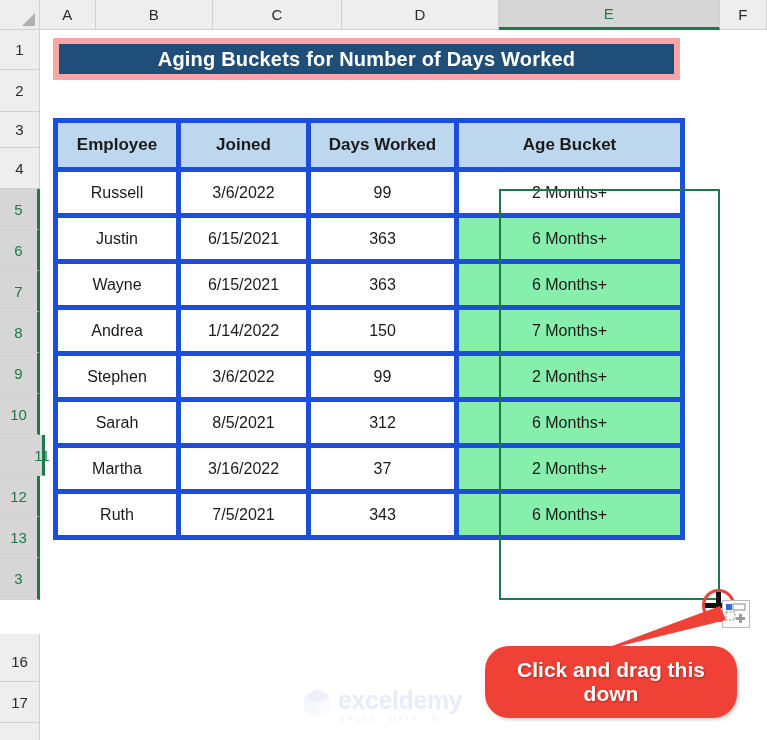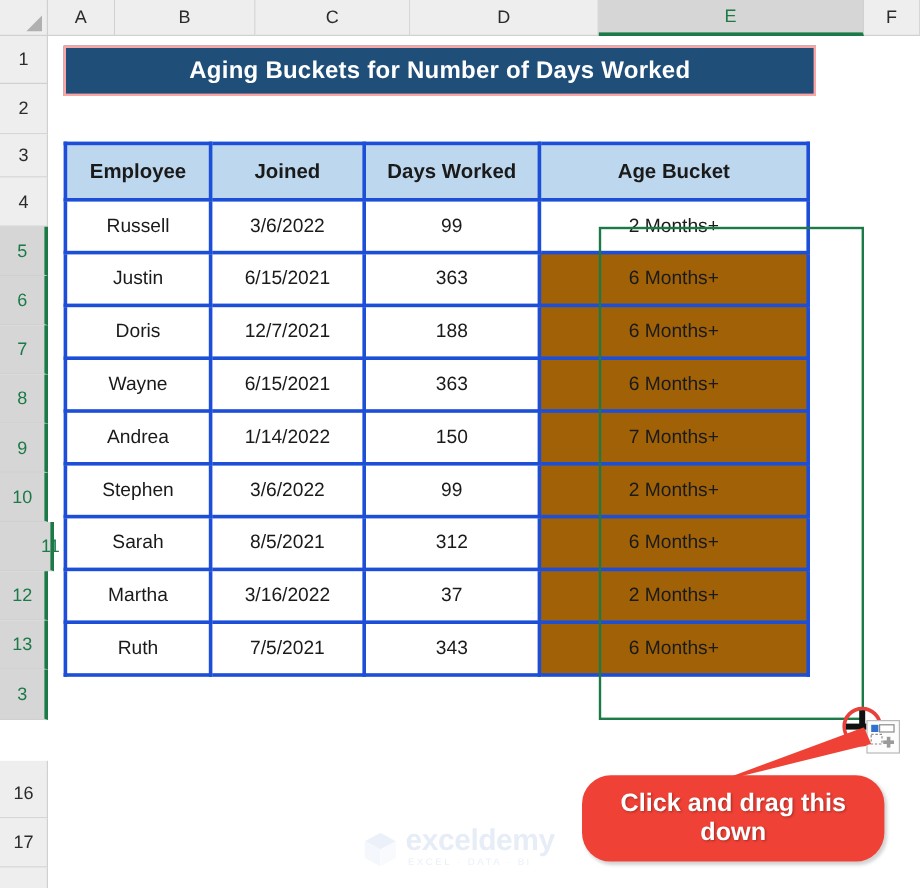--- a/index.html
+++ b/index.html
@@ -99,60 +99,60 @@
     width: 727px; height: 710px;
     background: #ffffff;
   }
 
   
   .title-banner {
     position: absolute;
     left: 53px; top: 38px;
     width: 627px; height: 42px;
     background: #1f4e79;
-    border: 2px solid #fca5a5;
+    border: 6px solid #fca5a5;
     box-sizing: border-box;
     display: flex;
     align-items: center;
     justify-content: center;
     color: #ffffff;
     font-size: 20px;
     font-weight: bold;
     letter-spacing: .2px;
   }
 
   
   .data-table {
     position: absolute;
     left: 53px; top: 118px;
     border-collapse: collapse;
     table-layout: fixed;
   }
   .data-table th, .data-table td {
-    border: 3px solid #1d4ed8;
+    border: 5px solid #1d4ed8;
     text-align: center;
     vertical-align: middle;
     font-size: 16px;
     color: #1a1a1a;
     padding: 0;
     height: 41px;
     background: #ffffff;
   }
   .data-table th {
     background: #bdd7ee;
     font-weight: bold;
     font-size: 17px;
     height: 44px;
   }
   .data-table th.c-emp, .data-table td.c-emp { width: 118px; }
   .data-table th.c-join, .data-table td.c-join { width: 125px; text-align: center; }
   .data-table th.c-days, .data-table td.c-days { width: 143px; }
   .data-table th.c-age, .data-table td.c-age { width: 221px; }
 
-  td.selected-cell { background: #a16207; text-align: center; }
+  td.selected-cell { background: #86efac; text-align: center; }
   td.active-cell   { background: #ffffff; }
 
   
   .selection-box {
     position: absolute;
     left: 499px; top: 189px;
     width: 221px; height: 411px;
     border: 2px solid #1b7a47;
     box-sizing: border-box;
     pointer-events: none;
@@ -207,21 +207,21 @@
     box-sizing: border-box;
     text-shadow: 1px 1px 2px rgba(0,0,0,.30);
     border-radius: 24px;
   }
 
   
   .watermark {
     position: absolute;
     left: 303px; top: 688px;
     display: flex;
-    align-items: flex-end;
+    align-items: flex-start;
     gap: 7px;
     opacity: .34;
     pointer-events: none;
   }
   .wm-cube { width: 28px; height: 30px; }
   .wm-text { display: flex; flex-direction: column; line-height: 1; }
   .wm-name {
     font-size: 25px;
     font-weight: bold;
     color: #b9cbe8;
@@ -295,26 +295,20 @@
           <td class="c-days">99</td>
           <td class="c-age active-cell">2 Months+</td>
         </tr>
         <tr>
           <td class="c-emp">Justin</td>
           <td class="c-join">6/15/2021</td>
           <td class="c-days">363</td>
           <td class="c-age selected-cell">6 Months+</td>
         </tr>
         <tr>
-          <td class="c-emp">Doris</td>
-          <td class="c-join">12/7/2021</td>
-          <td class="c-days">188</td>
-          <td class="c-age selected-cell">6 Months+</td>
-        </tr>
-        <tr>
           <td class="c-emp">Wayne</td>
           <td class="c-join">6/15/2021</td>
           <td class="c-days">363</td>
           <td class="c-age selected-cell">6 Months+</td>
         </tr>
         <tr>
           <td class="c-emp">Andrea</td>
           <td class="c-join">1/14/2022</td>
           <td class="c-days">150</td>
           <td class="c-age selected-cell">7 Months+</td>

